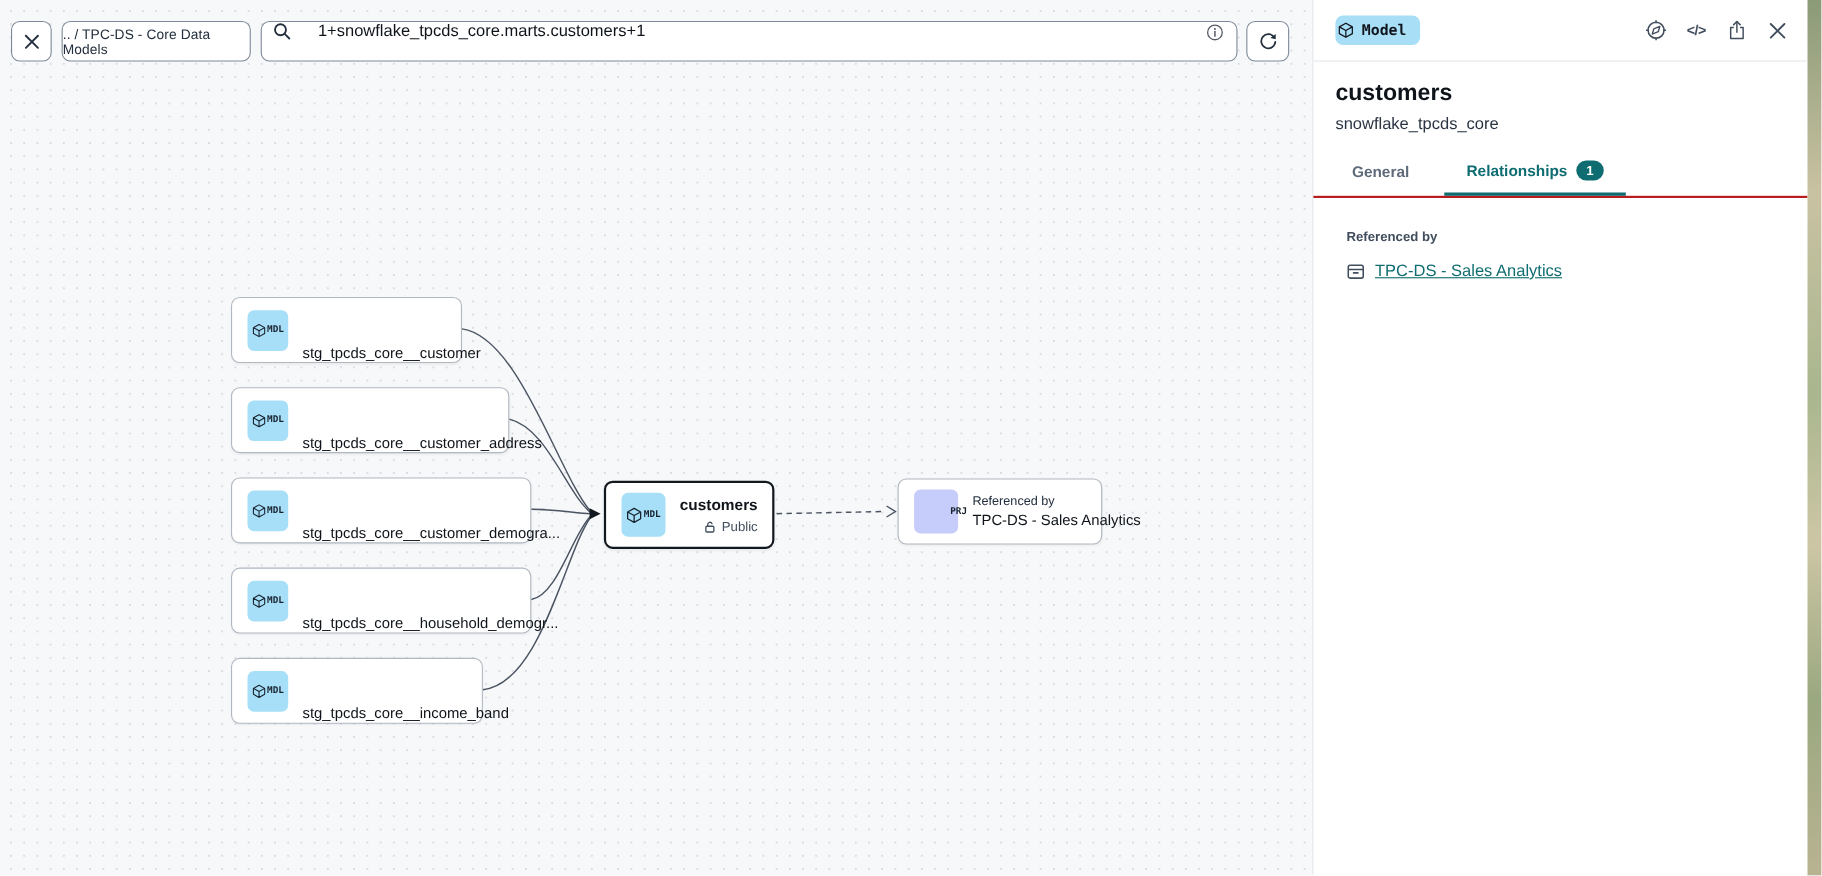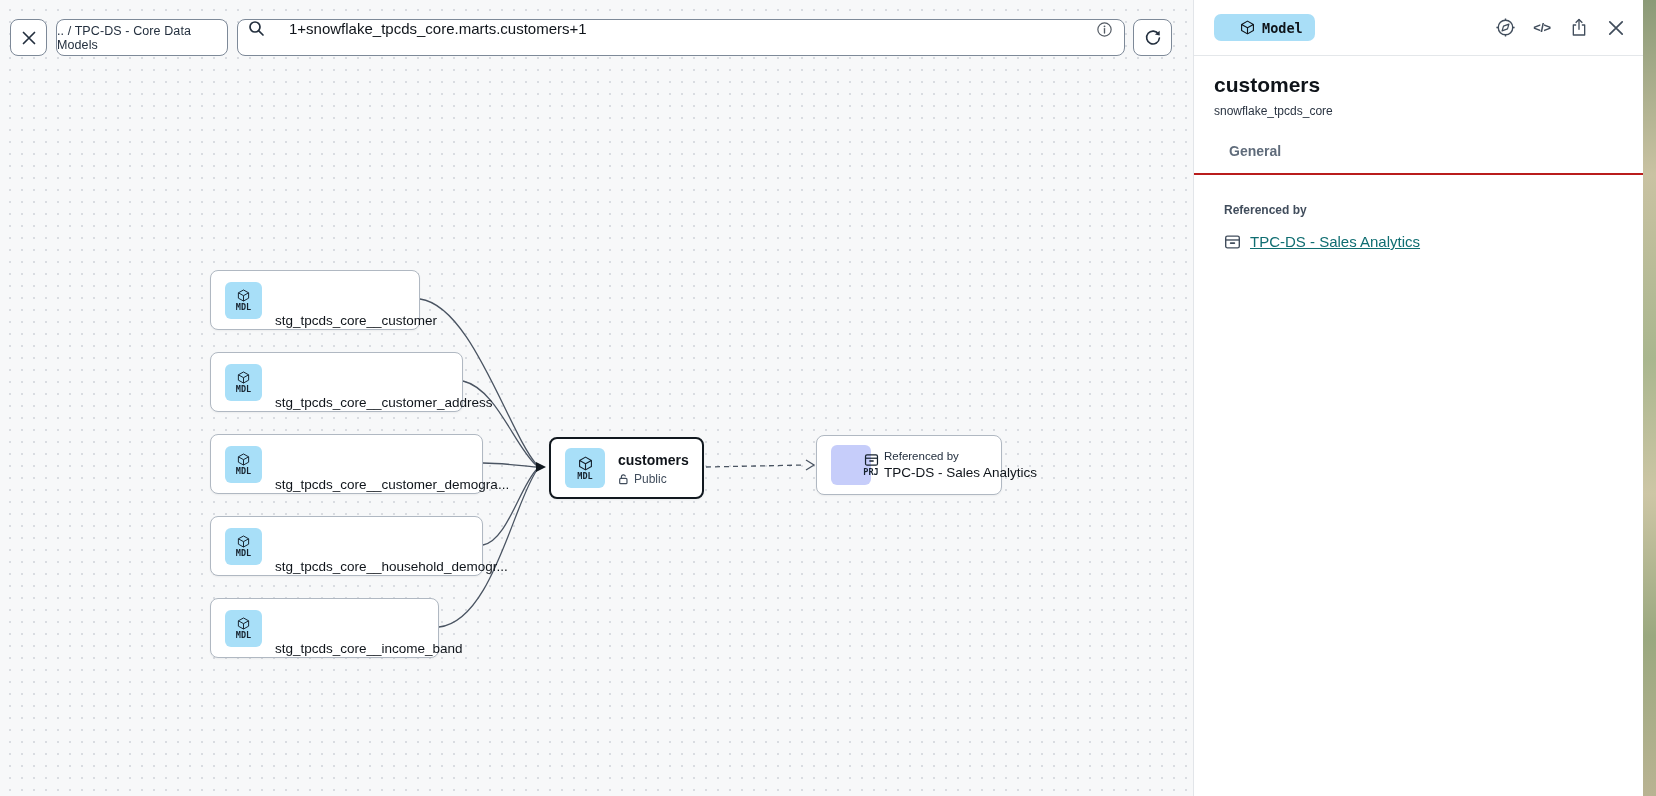--- a/index.html
+++ b/index.html
@@ -30,50 +30,50 @@
     color:#0f141a; font-family:"Liberation Sans", sans-serif; background:transparent; }
   .btn-refresh { left:1133px; top:19px; width:39px; height:37px; }
   .icon { display:inline-flex; align-items:center; justify-content:center; }
   svg { display:block; }
 
   
   .node { position:absolute; background:#fff; border:1px solid #b0b8c2; border-radius:8px;
     display:flex; align-items:center; gap:13px; padding:11px 14px; height:60px;
     box-shadow:0 1px 2px rgba(15,20,26,.05); cursor:pointer; }
   .node-label { font-size:13.5px; color:#0f141a; white-space:nowrap;margin-top:41px; }
-  .type-chip { display:flex; flex-direction:column; align-items:center; justify-content:center;
+  .type-chip { display:flex; align-items:center; justify-content:center;
     width:37px; height:37px; border-radius:6px; gap:1px; flex:0 0 auto; }
   .chip-mdl { background:#a8dff8; }
   .chip-prj { background:#c6cdfa; }
   .type-chip .chip-label { font-family:"DejaVu Sans Mono", monospace; font-size:8.5px;
     font-weight:700; color:#16222e; line-height:1; }
   .node-selected { border:2px solid #11181f; height:62px; padding:10px 14px; }
   .node-selected .type-chip { width:40px; height:40px; }
   .node-title { font-size:14px; font-weight:700; color:#0f141a; white-space:nowrap; }
   .node-sub { display:flex; align-items:center; gap:5px; margin-top:3px;
-    font-size:12px; color:#414d5c; }
+    font-size:12px; color:#414d5c;justify-content:flex-end; }
   .node-kicker { font-size:11.5px; color:#232f3e; margin-bottom:3px; white-space:nowrap; }
   .node-ref-title { font-size:13.5px; color:#0f141a; white-space:nowrap; }
   .edges { position:absolute; left:0; top:0; pointer-events:none; }
 
   
   .panel-header { height:56px; display:flex; align-items:center; justify-content:space-between;
     padding:0 16px 0 20px; border-bottom:1px solid #e4e7ea; }
   .type-badge { display:inline-flex; align-items:center; gap:7px; background:#a9def7;
-    border-radius:7px; padding:4px 12px 4px 26px; height:27px; }
+    border-radius:7px; padding:4px 12px 4px 2px; height:27px; }
   .type-badge .tb-label { font-family:"DejaVu Sans Mono", monospace; font-size:13.5px;
     font-weight:700; color:#0f141a; }
   .header-actions { display:flex; align-items:center; gap:15px; }
   .action-icon { width:22px; height:22px; color:#414d5c; cursor:pointer;
     display:flex; align-items:center; justify-content:center; }
   .code-glyph { font-size:13px; font-weight:700; letter-spacing:-.5px; color:#414d5c;
     font-family:"Liberation Sans", sans-serif; }
   .title-block { padding:17px 20px 0 20px; }
   .panel-title { font-size:21px; font-weight:700; color:#0f141a; }
-  .panel-subtitle { margin-top:7px; font-size:12px; color:#2a3442; }
+  .panel-subtitle { margin-top:7px; font-size:15px; color:#2a3442; }
   .tabs { margin-top:15px; display:flex; align-items:flex-end; padding-left:15px;
     border-bottom:2px solid #b91c1c; gap:12px; }
   .tab { padding:10px 20px 11px 20px; font-size:14px; font-weight:700; cursor:pointer;
     border-bottom:3px solid transparent; display:flex; align-items:center; gap:8px; }
   .tab-inactive { color:#5f6b7a; }
   .tab-active { color:#0f6d71; border-bottom-color:#0f6d71; }
   .count-pill { background:#0f6d71; color:#fff; font-size:12px; font-weight:700;
     border-radius:10px; padding:1px 9px; line-height:16px; }
   .panel-content { padding:28px 30px 0 30px; }
   .section-label { font-size:12px; font-weight:700; color:#414d5c; }
@@ -262,20 +262,24 @@
 
     <div class="title-block">
       <div class="panel-title">customers</div>
       <div class="panel-subtitle">snowflake_tpcds_core</div>
     </div>
 
     <div class="tabs">
       <div class="tab tab-inactive">
         <span>General</span>
       </div>
+      <div class="tab tab-active">
+        <span>Relationships</span>
+        <span class="count-pill">1</span>
+      </div>
     </div>
 
     <div class="panel-content">
       <div class="section-label">Referenced by</div>
       <div class="ref-row">
         <svg width="17" height="16" viewBox="0 0 16 15">
             <rect x="1.6" y="2" width="12.8" height="11" rx="1.6" fill="none" stroke="#414d5c" stroke-width="1.3"></rect>
             <path d="M1.6 5.6 H14.4" stroke="#414d5c" stroke-width="1.3"></path>
             <path d="M6.2 8.6 H9.8" stroke="#414d5c" stroke-width="1.5" stroke-linecap="round"></path>
           </svg>

